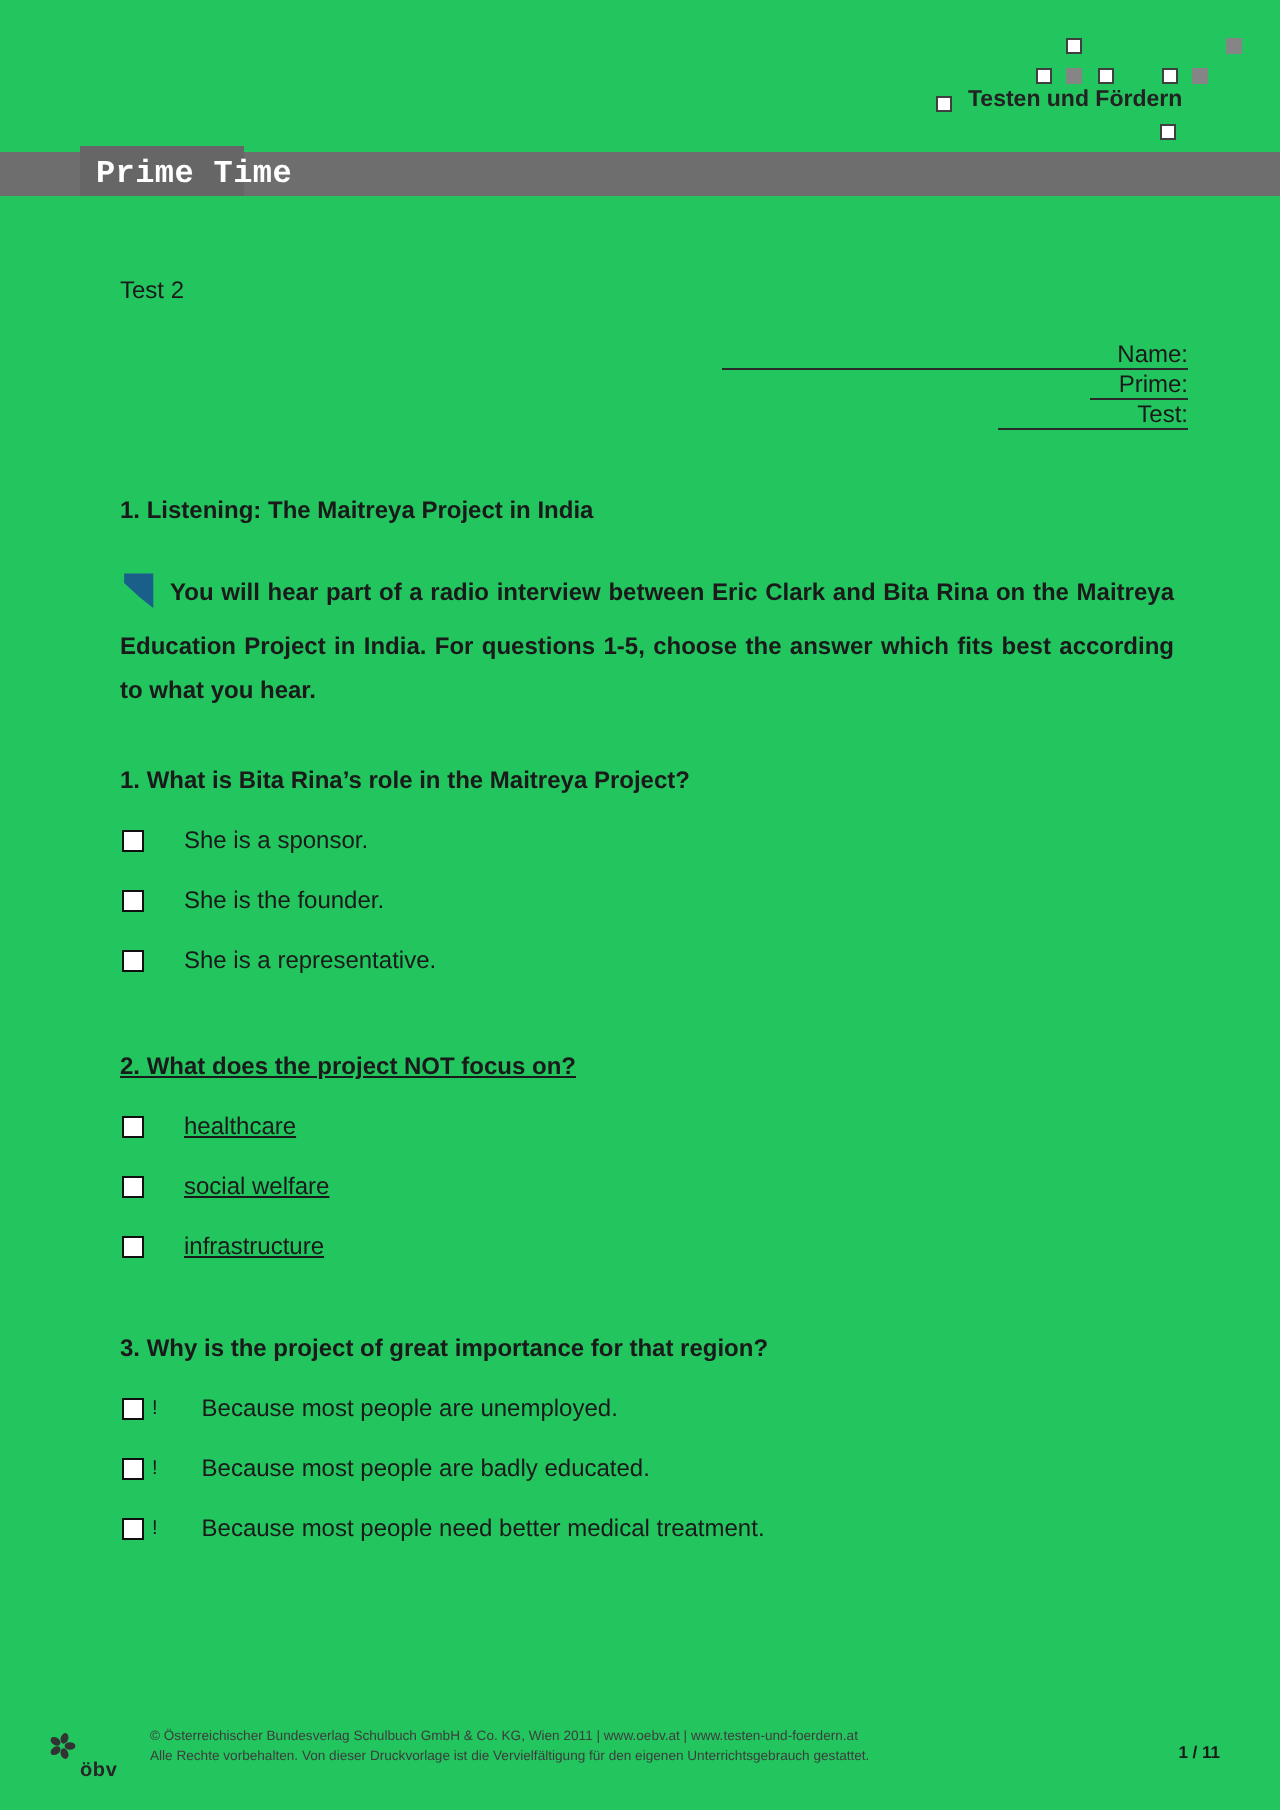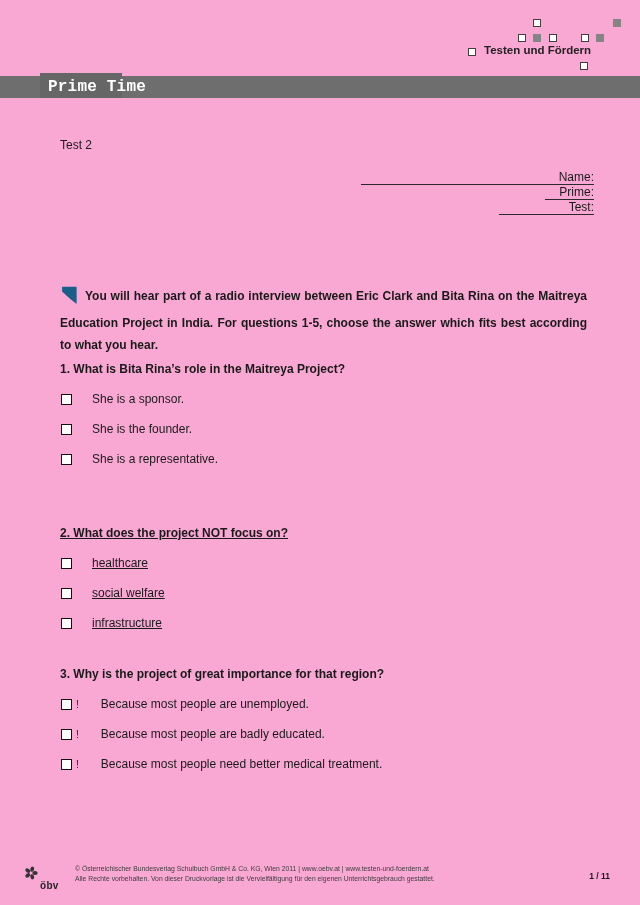--- a/index.html
+++ b/index.html
@@ -1,17 +1,17 @@
 <!DOCTYPE html>
 <html><head>
 <meta charset="utf-8">
 <style>
   html,body{margin:0;padding:0;background:#fff;}
   .page{
-    position:relative;width:640px;height:905px;background:#f9a8d4;overflow:hidden;
+    position:relative;width:640px;height:905px;background:#22c55e;overflow:hidden;
     font-family:"Liberation Sans","DejaVu Sans",sans-serif;color:#1a1a1a;
   }
   
   .logo{position:absolute;left:0;top:0;width:640px;height:75px;}
   .sq{position:absolute;width:8px;height:8px;box-sizing:border-box;}
   .sq.outline{border:1.4px solid #3f3f3f;background:#fff;}
   .sq.fill{background:#858585;}
   .brand-text{position:absolute;left:484px;top:44px;font-size:11.5px;font-weight:bold;color:#222;}
   
   .bar{position:absolute;left:0;top:76px;width:640px;height:22px;background:#6e6e6e;}
@@ -26,21 +26,21 @@
   .l-date{width:95px;margin-left:5px;}
   .lbl-class{margin-left:11px;}
   .lbl-date{margin-left:10px;}
   
   .sec-heading{position:absolute;left:60px;top:248px;font-size:12px;font-weight:bold;}
   .instructions{position:absolute;left:60px;top:285px;width:527px;font-size:12px;font-weight:bold;
     line-height:22px;text-align:justify;}
   .speaker{display:inline-block;vertical-align:-5px;margin-right:7px;}
   
   .question{position:absolute;left:60px;width:527px;}
-  .q1{top:362px;} .q2{top:526px;text-decoration:underline;} .q3{top:667px;}
+  .q1{top:383px;} .q2{top:526px;text-decoration:underline;} .q3{top:667px;}
   .q-title{font-size:12px;font-weight:bold;line-height:15px;}
   .opt{display:flex;align-items:flex-start;margin-top:15px;font-size:12px;line-height:15px;}
   .opt:first-of-type{margin-top:19px;}
   .cb{flex:none;width:9px;height:9px;border:1.4px solid #101010;box-sizing:content-box;margin:2px 0 0 1px;background:#fff;cursor:pointer;}
   .opt-label{margin-left:20px;}
   .opt .marker{margin-left:4px;font-size:10px;line-height:15px;color:#1a1a1a;}
   .opt.has-marker .opt-label{margin-left:22px;}
   
   .footer{position:absolute;left:0;top:860px;width:640px;height:45px;}
   .obv-star{position:absolute;left:24px;top:6px;}
@@ -75,20 +75,21 @@
 
   <div class="name-row">
     <span>Name:</span>
     <span class="fill-line l-name"></span>
     <span class="lbl-class">Prime:</span>
     <span class="fill-line l-class"></span>
     <span class="lbl-date">Test:</span>
     <span class="fill-line l-date"></span>
   </div>
 
+  <div class="sec-heading">1. Listening: The Maitreya Project in India</div>
 
   <div class="instructions">
     <span class="speaker"><svg width="18" height="20" viewBox="0 0 26 28">
           <polygon points="3,2 24,2 24,27 14,19 3,9" fill="#1a5e8a"></polygon>
         </svg></span><span>You will hear part of a radio interview between Eric Clark and Bita Rina on the Maitreya Education Project in India. For questions 1-5, choose the answer which fits best according to what you hear.</span>
   </div>
 
   <div class="question q1">
     <div class="q-title">1. What is Bita Rina’s role in the Maitreya Project?</div>
     <div class="opt">

